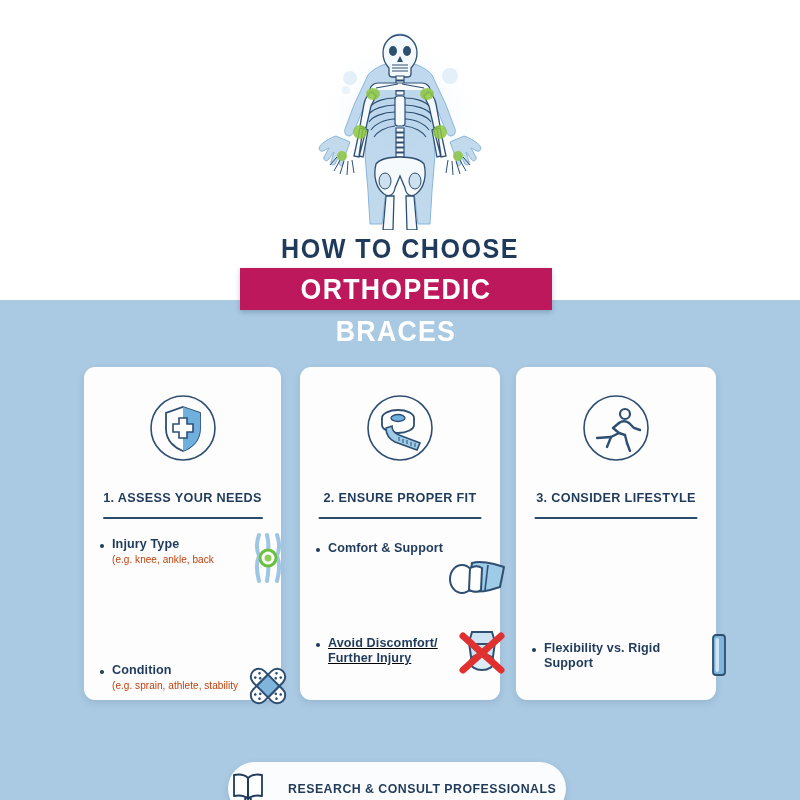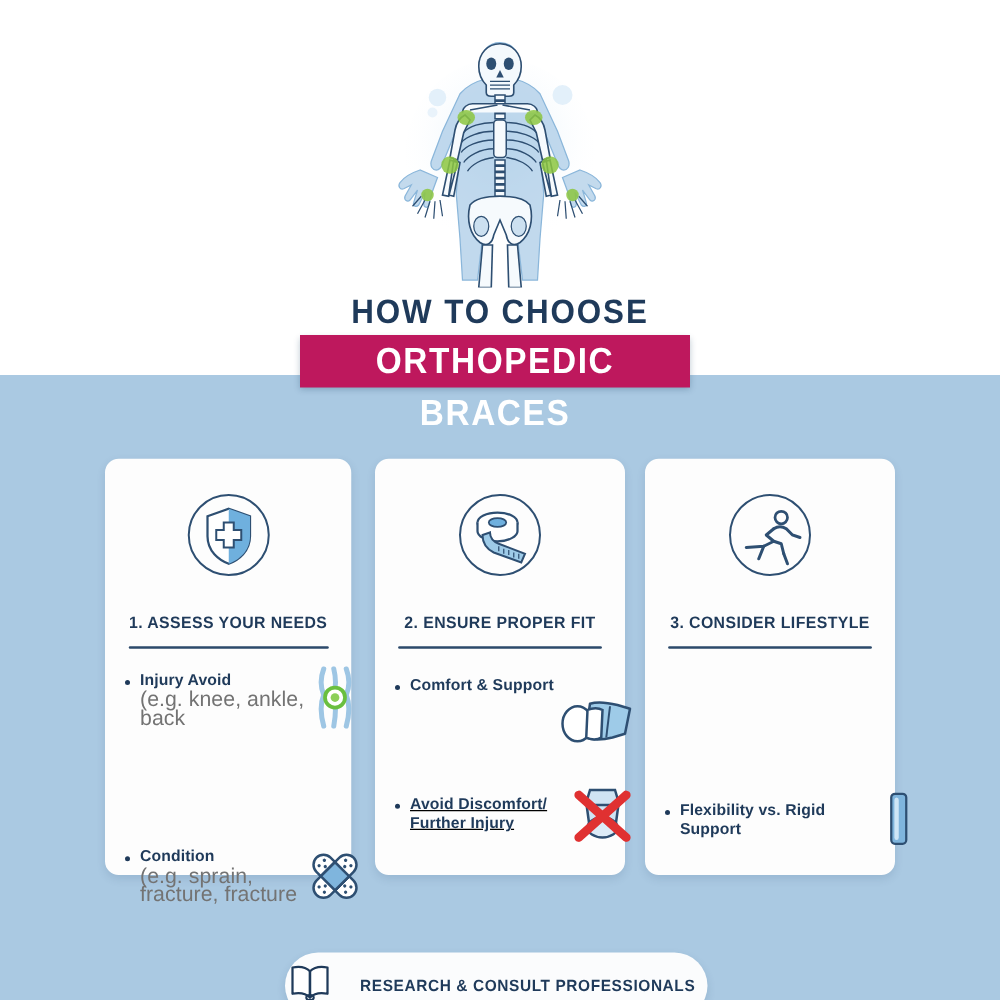--- a/index.html
+++ b/index.html
@@ -64,21 +64,21 @@
   #card2 .rule,#card3 .rule{width:163px;}
 
   .bullets{position:absolute;left:0;top:170px;width:100%;}
   .bullet{position:relative;display:flex;padding:0 14px 0 16px;}
   .dot{
     flex:0 0 auto;width:4px;height:4px;border-radius:50%;background:#1f3a5a;
     margin-top:7px;margin-right:8px;
   }
   .btext{flex:1 1 auto;}
   .bmain{font-size:12.6px;font-weight:bold;color:#1f3a5a;line-height:15px;letter-spacing:.1px;}
-  .bsub{font-size:17px;font-weight:normal;color:#737373;line-height:15px;letter-spacing:.05px;}
+  .bsub{font-size:10px;font-weight:normal;color:#c2410c;line-height:15px;letter-spacing:.05px;}
   .bicon{position:absolute;}
 
   
   #c1b1{top:0px;}
   #c1b2{top:84px;margin-top:12px;}
   #c2b1{top:4px;justify-content:flex-end;}
   #c2b2{top:84px;text-decoration:underline;}
   #c3b1{top:0px;}
   #c3b2{top:104px;}
 
@@ -198,39 +198,39 @@
         <path d="M31 25h8v6h6v8h-6v6h-8v-6h-6v-8h6z" fill="#ffffff" stroke="#2e4f72" stroke-width="1.6"></path>
       </svg>
     </div>
     <div class="card-title">1. ASSESS YOUR NEEDS</div>
     <div class="rule"></div>
     <div class="bullets">
 
       <div class="bullet" id="c1b1">
         <div class="dot"></div>
         <div class="btext">
-          <div class="bmain">Injury Avoid</div>
+          <div class="bmain">Injury Type</div>
           <div class="bsub">(e.g. knee, ankle, back</div>
         </div>
         <div class="bicon" style="right:-10px;top:-4px;">
           <svg width="44" height="50" viewBox="0 0 44 50">
             <path d="M12 2c-3 8-3 14 0 21 -3 7-3 14 0 25" fill="none" stroke="#9ec6e4" stroke-width="4" stroke-linecap="round"></path>
             <path d="M20 2c2 8 2 14 0 21 2 7 2 14 0 25" fill="none" stroke="#9ec6e4" stroke-width="4" stroke-linecap="round"></path>
             <path d="M30 2c3 8 3 14 0 21 3 7 3 14 0 25" fill="none" stroke="#9ec6e4" stroke-width="4" stroke-linecap="round"></path>
             <circle cx="21" cy="25" r="8" fill="#ffffff" stroke="#6abf3f" stroke-width="3"></circle>
             <circle cx="21" cy="25" r="3.5" fill="#8ccf58"></circle>
           </svg>
         </div>
       </div>
 
       <div class="bullet" id="c1b2">
         <div class="dot"></div>
         <div class="btext">
           <div class="bmain">Condition</div>
-          <div class="bsub">(e.g. sprain, fracture, fracture</div>
+          <div class="bsub">(e.g. sprain, athlete, stability</div>
         </div>
         <div class="bicon" style="right:-12px;top:-2px;">
           <svg width="50" height="50" viewBox="0 0 50 50">
             <g transform="rotate(45 25 25)">
               <rect x="4" y="17" width="42" height="16" rx="8" fill="#ffffff" stroke="#2e4f72" stroke-width="2"></rect>
               <rect x="17" y="17" width="16" height="16" fill="#7fb5dd" stroke="#2e4f72" stroke-width="2"></rect>
               <circle cx="10" cy="22" r="1.3" fill="#2e4f72"></circle>
                 <circle cx="10" cy="28" r="1.3" fill="#2e4f72"></circle>
               <circle cx="14" cy="25" r="1.3" fill="#2e4f72"></circle>
               <circle cx="40" cy="22" r="1.3" fill="#2e4f72"></circle>

